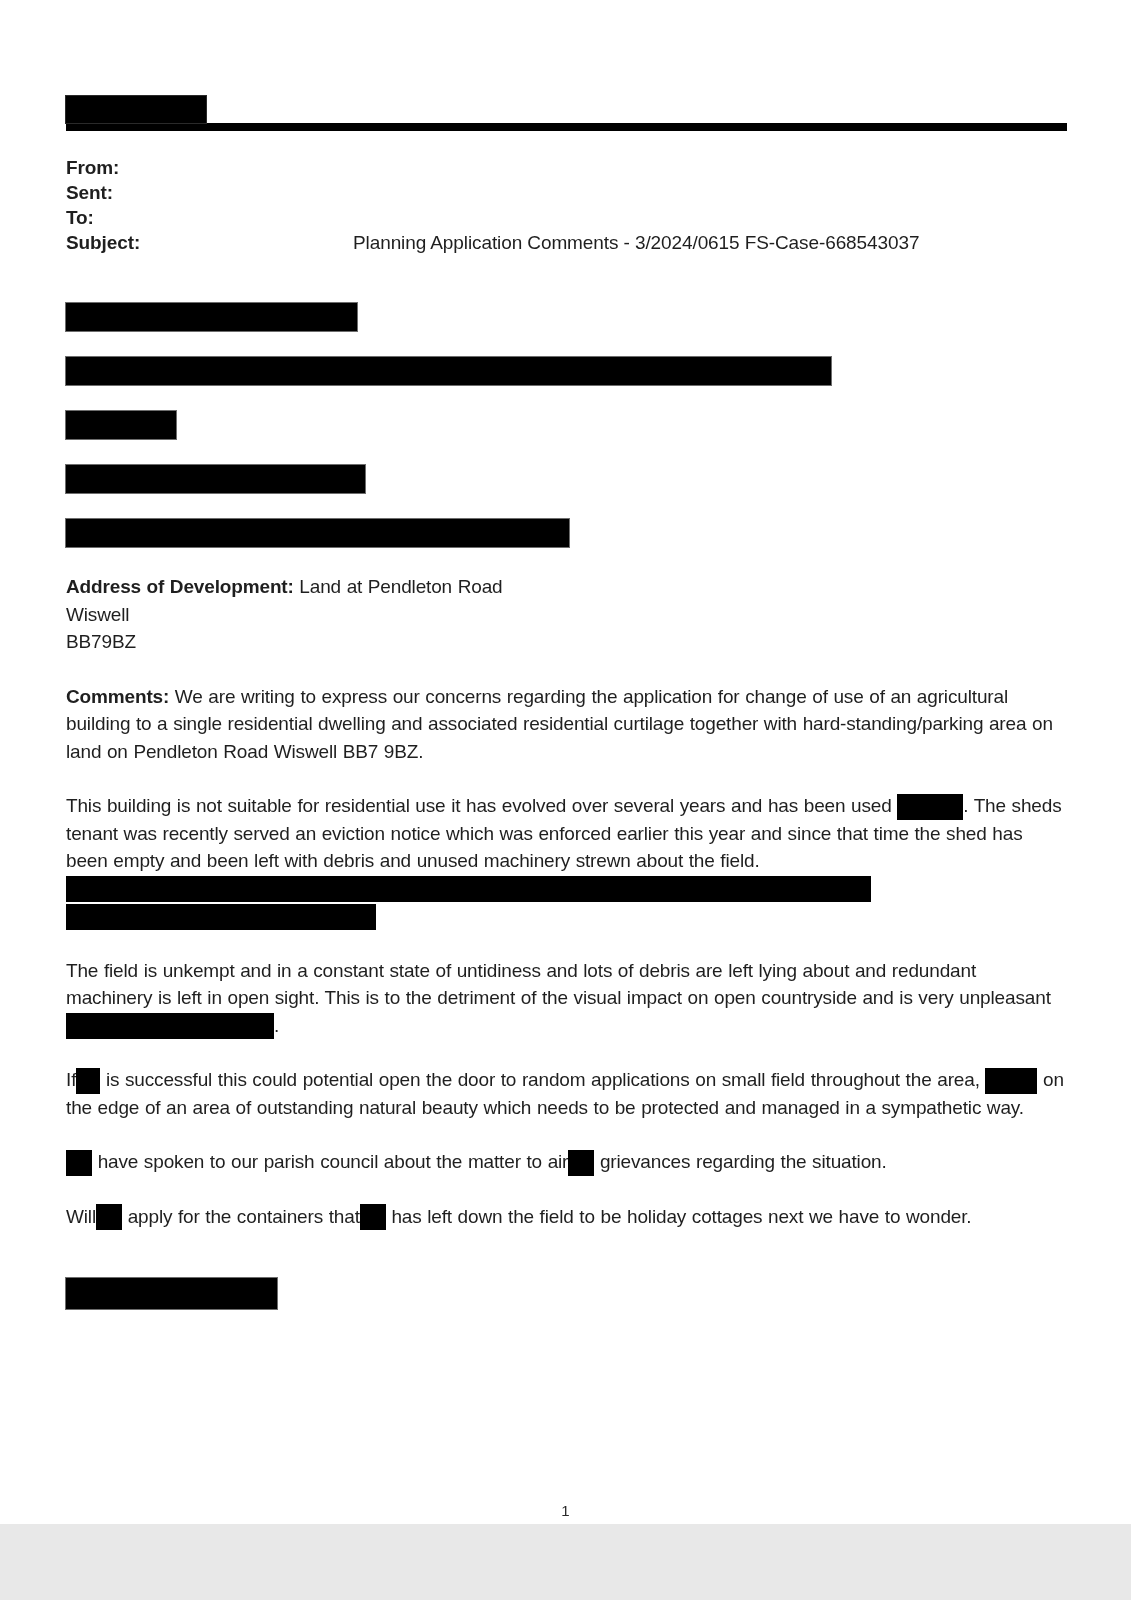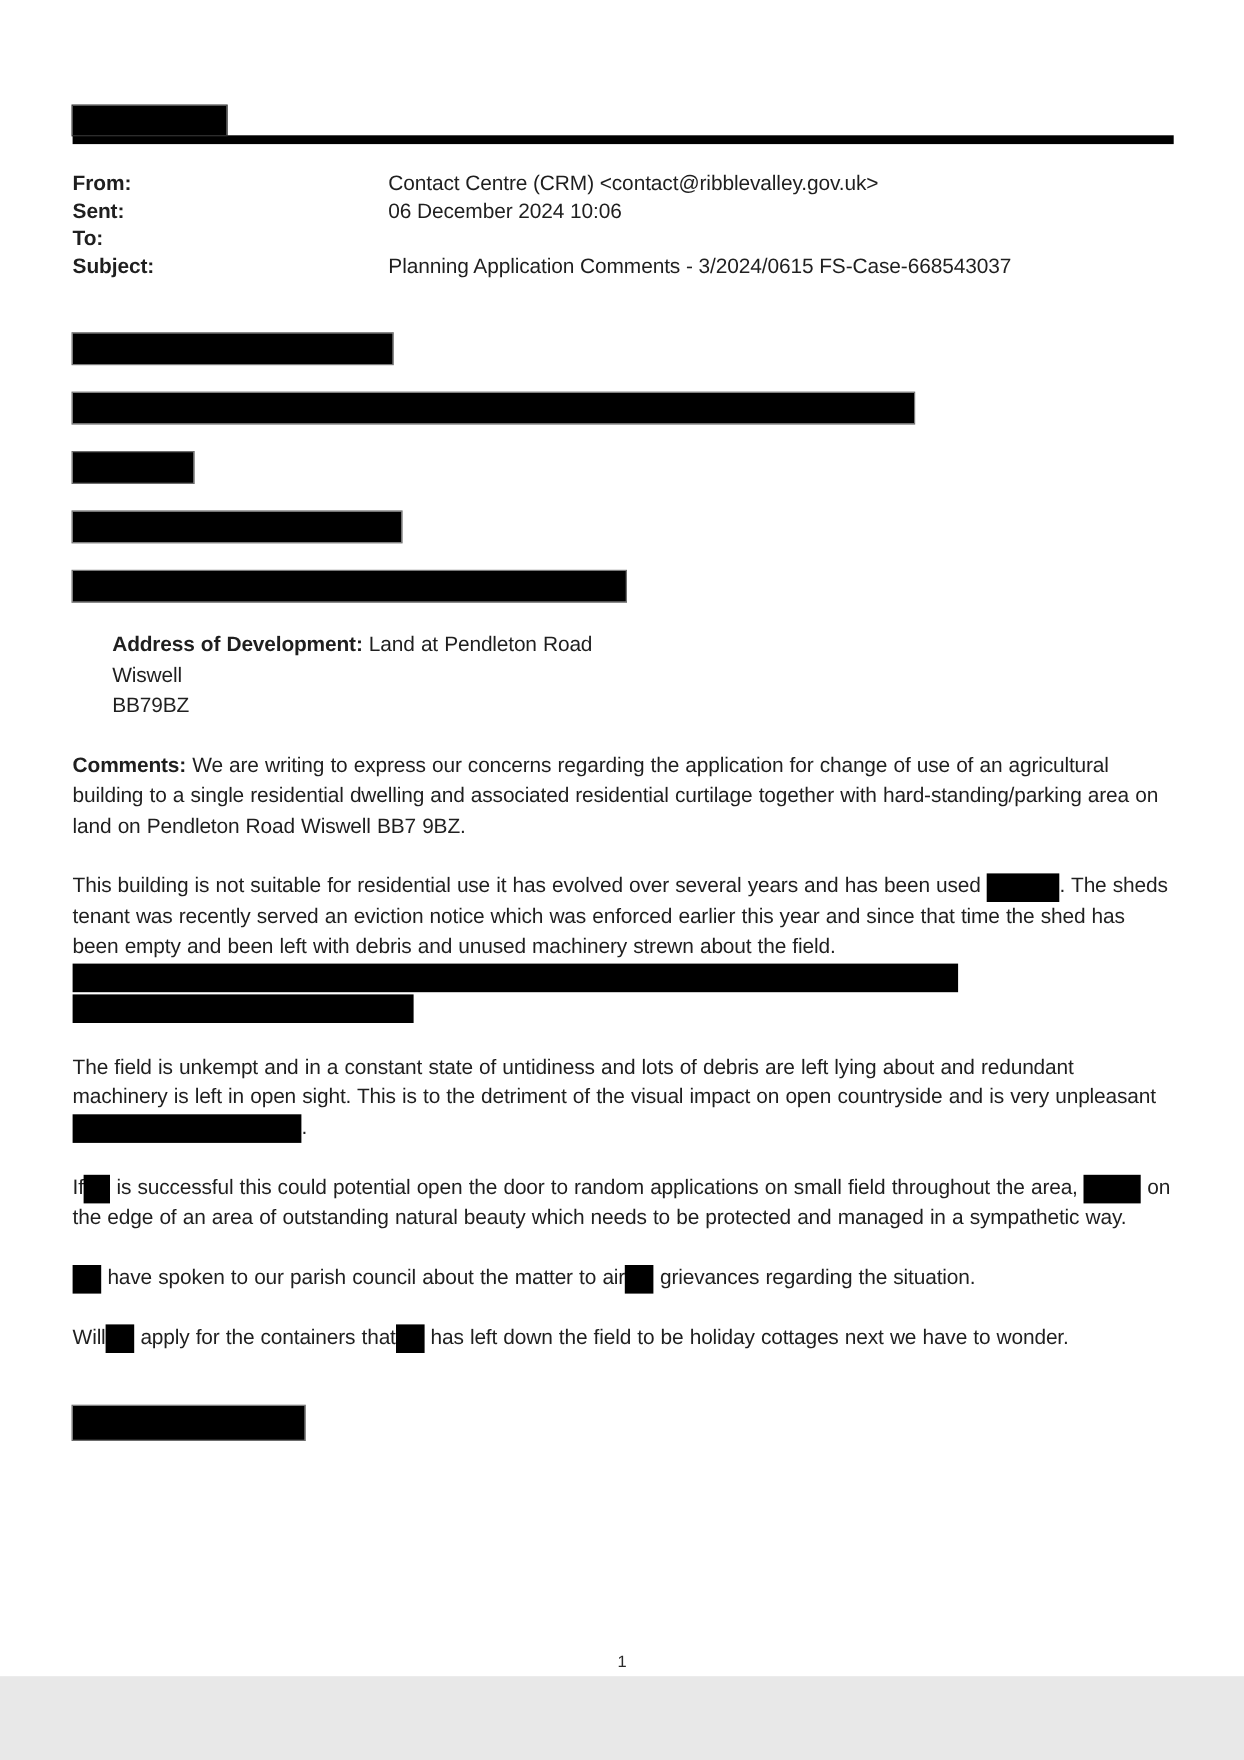--- a/index.html
+++ b/index.html
@@ -33,21 +33,21 @@
   .redaction-group { margin-top: 48px; }
   .redaction-group .bar { margin-bottom: 26px; outline: 1px solid #6d6d6d; }
   .redaction-group .bar:last-child { margin-bottom: 0; }
   .para {
     margin: 27px 0 0 0;
     font-size: 19px;
     line-height: 27.5px;
     letter-spacing: -0.15px;
     word-spacing: 0.5px;
   }
-  .para.address { margin-top: 26px; margin-left: 36px; }
+  .para.address { margin-top: 26px; }
   .para .b { font-weight: 700; }
   .signoff {
     margin: 27px 0 0 0;
     font-size: 19px;
     line-height: 27.5px;
   }
   .sig { margin-top: 48px; outline: 1px solid #6d6d6d; }
   .footer {
     position: absolute;
     top: 1502px;
@@ -63,25 +63,23 @@
 
 <div class="page">
   <div class="content">
 
     <div class="redact name-block" style="width: 140px; height: 27px;"></div>
     <div class="redact" style="width: 1001px; height: 8px;"></div>
 
     <div class="email-header">
       <div class="hrow">
         <span class="hlabel">From:</span>
-        <span class="hvalue">Contact Centre (CRM) &lt;contact@ribblevalley.gov.uk&gt;</span>
       </div>
       <div class="hrow">
         <span class="hlabel">Sent:</span>
-        <span class="hvalue">06 December 2024 10:06</span>
       </div>
       <div class="hrow">
         <span class="hlabel">To:</span>
       </div>
       <div class="hrow">
         <span class="hlabel">Subject:</span>
         <span class="hvalue">Planning Application Comments - 3/2024/0615 FS-Case-668543037</span>
       </div>
     </div>
 

